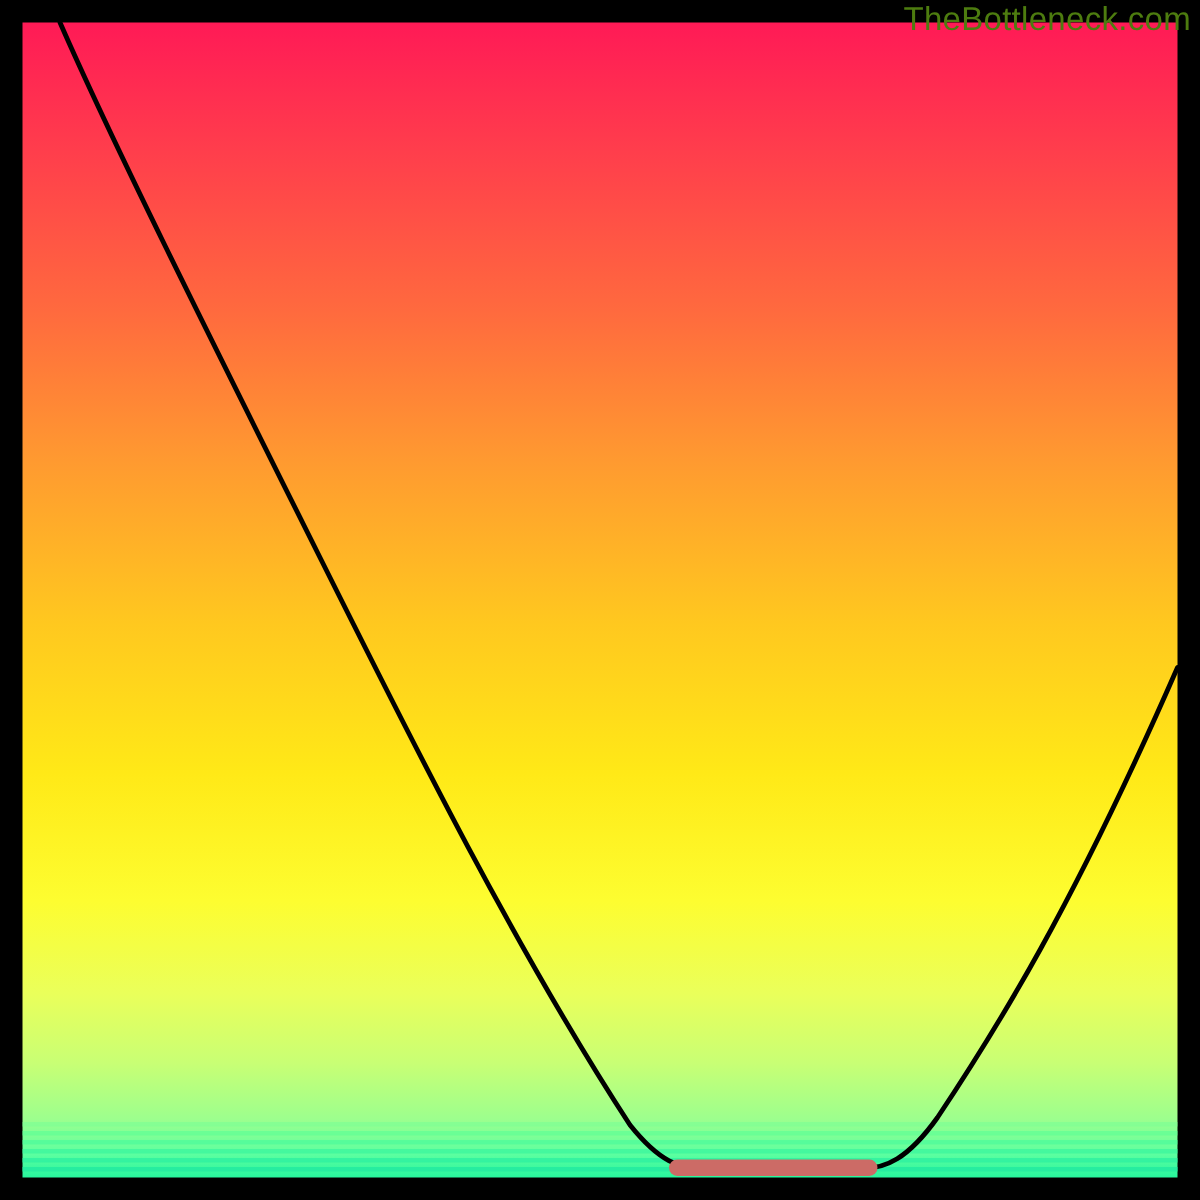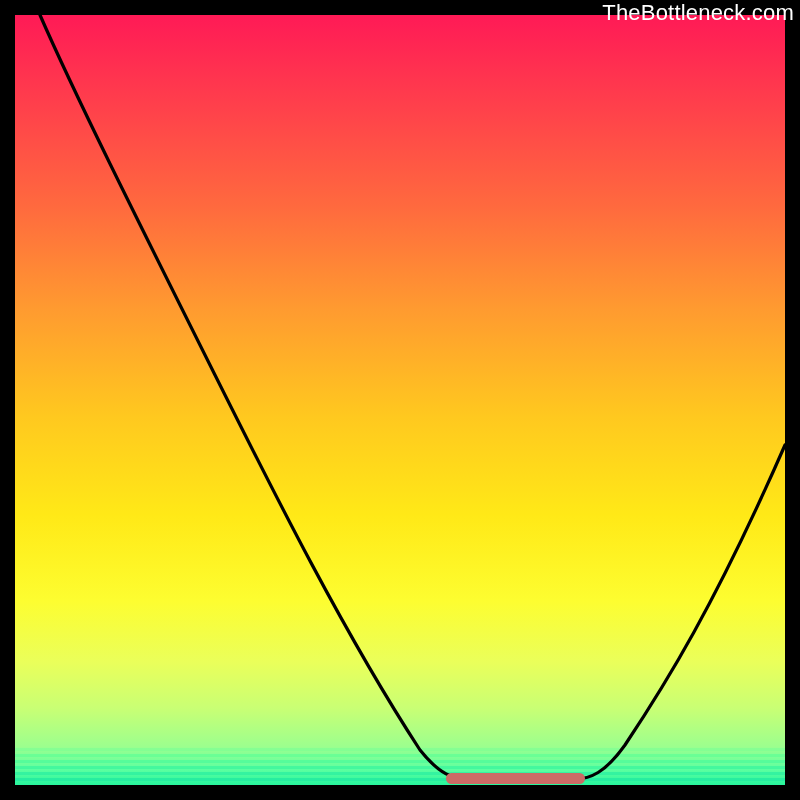--- a/index.html
+++ b/index.html
@@ -46,21 +46,21 @@
   .band {
     position: absolute;
     left: 0;
     width: 100%;
     height: 3px;
   }
   .watermark {
     position: absolute;
     top: 0px;
     right: 6px;
-    color: #ffffff;
+    color: #4d7c0f;
     font-size: 22px;
     letter-spacing: 0.2px;
     font-weight: 400;
   }
   svg.curve {
     position: absolute;
     left: 15px;
     top: 15px;
     width: 770px;
     height: 770px;

